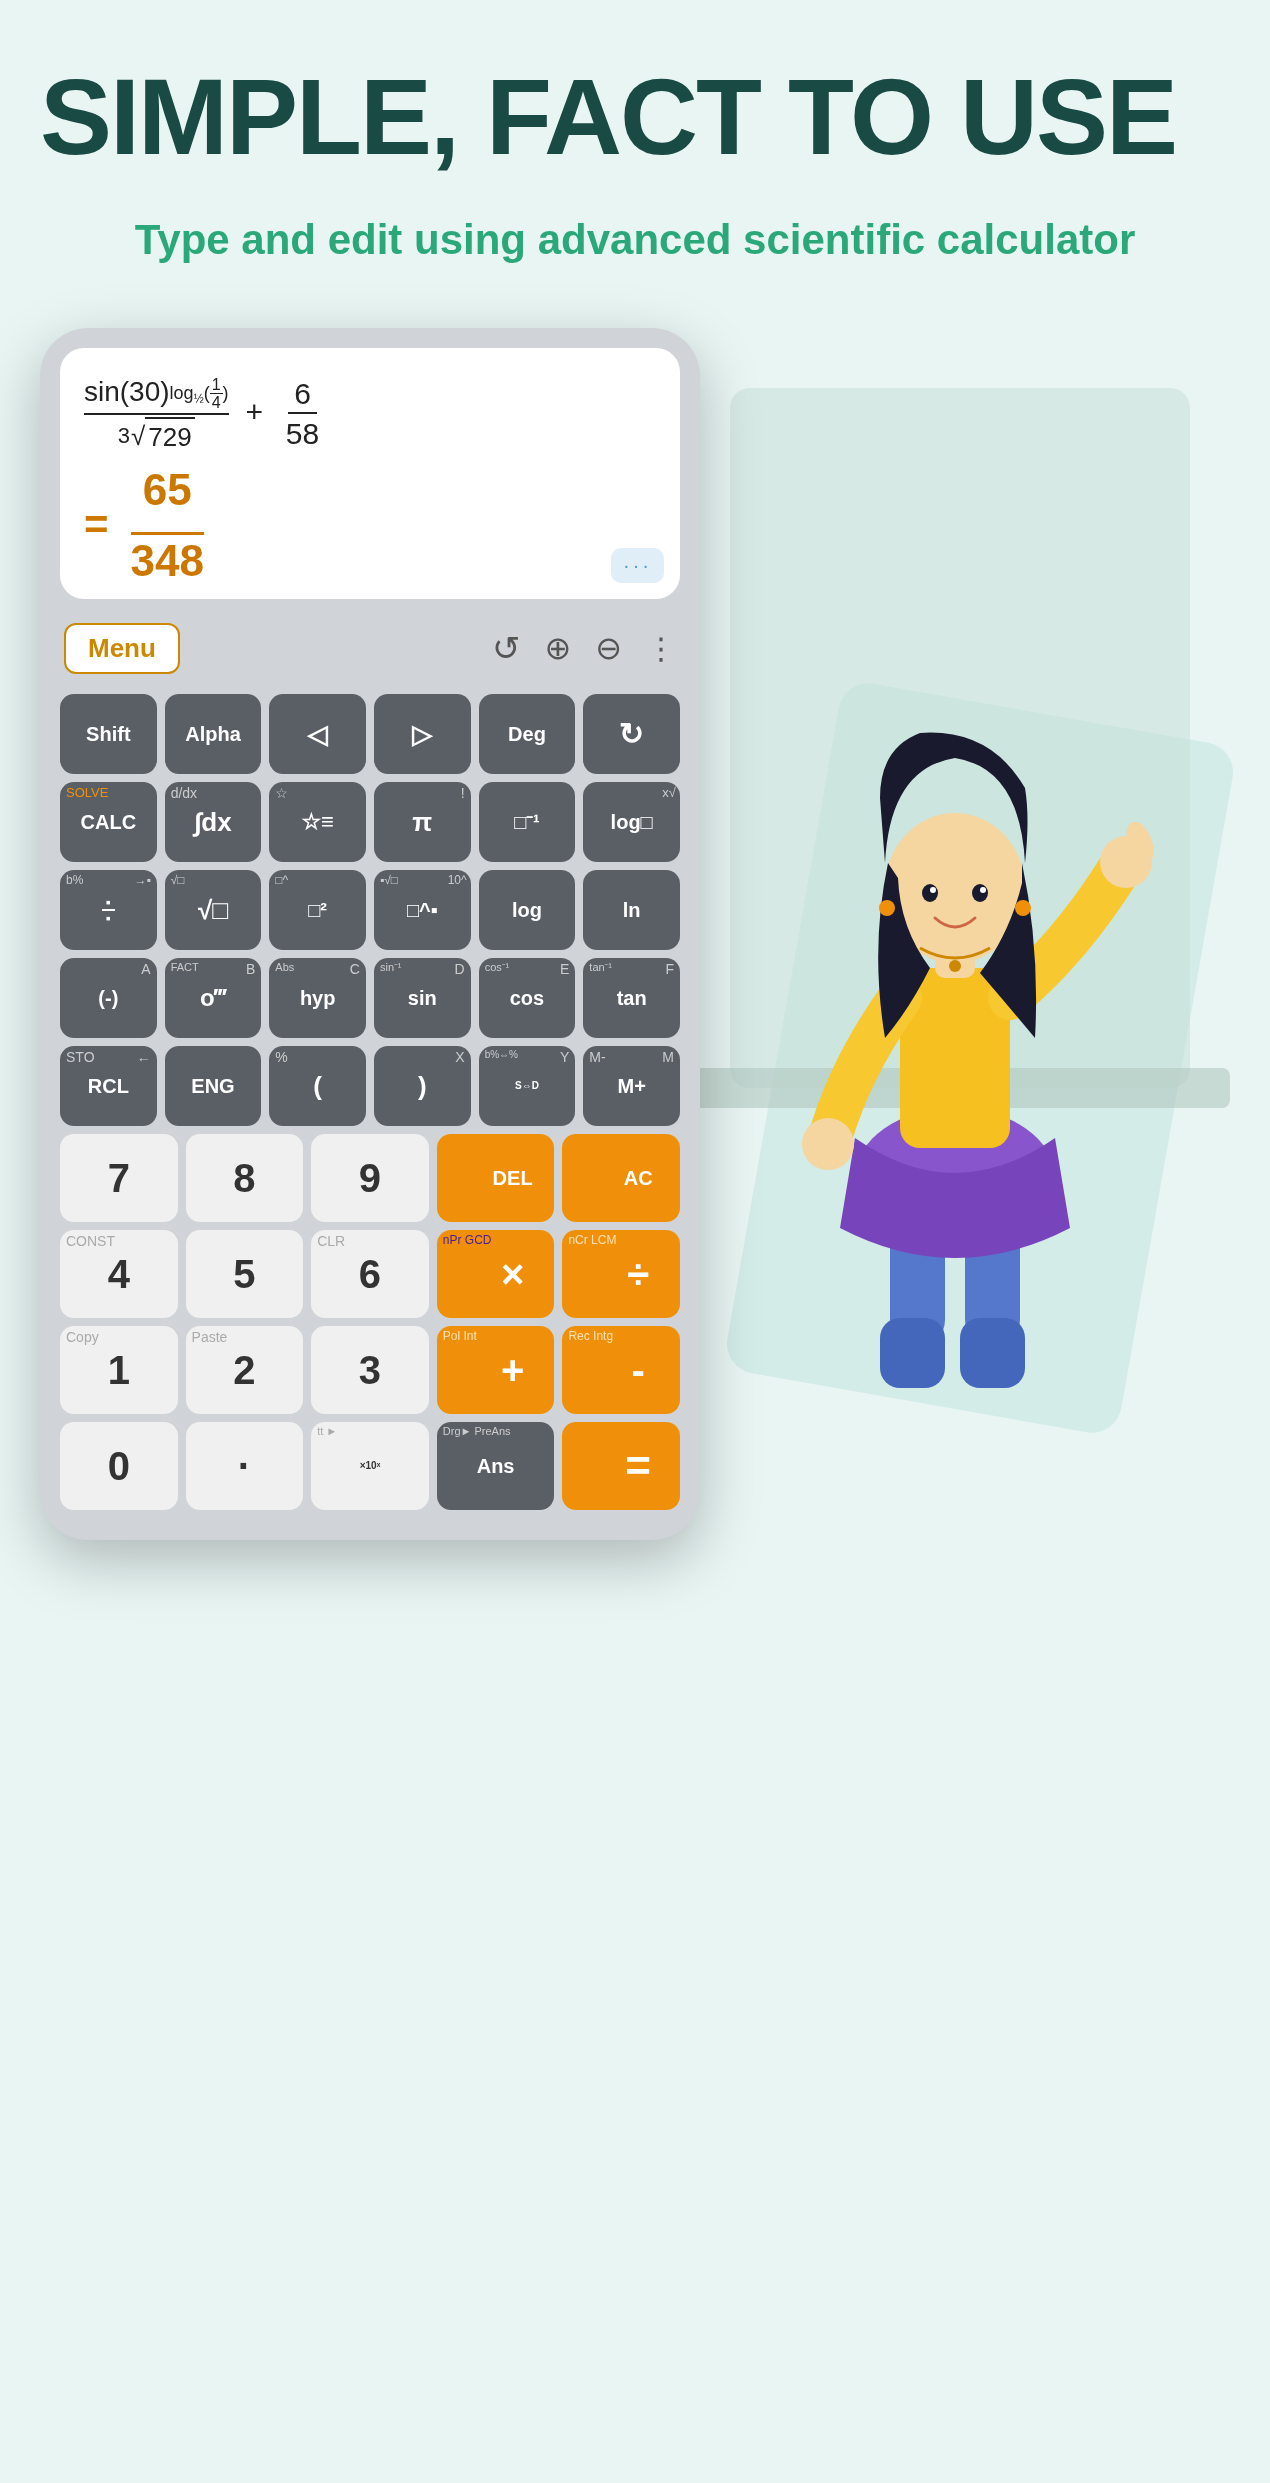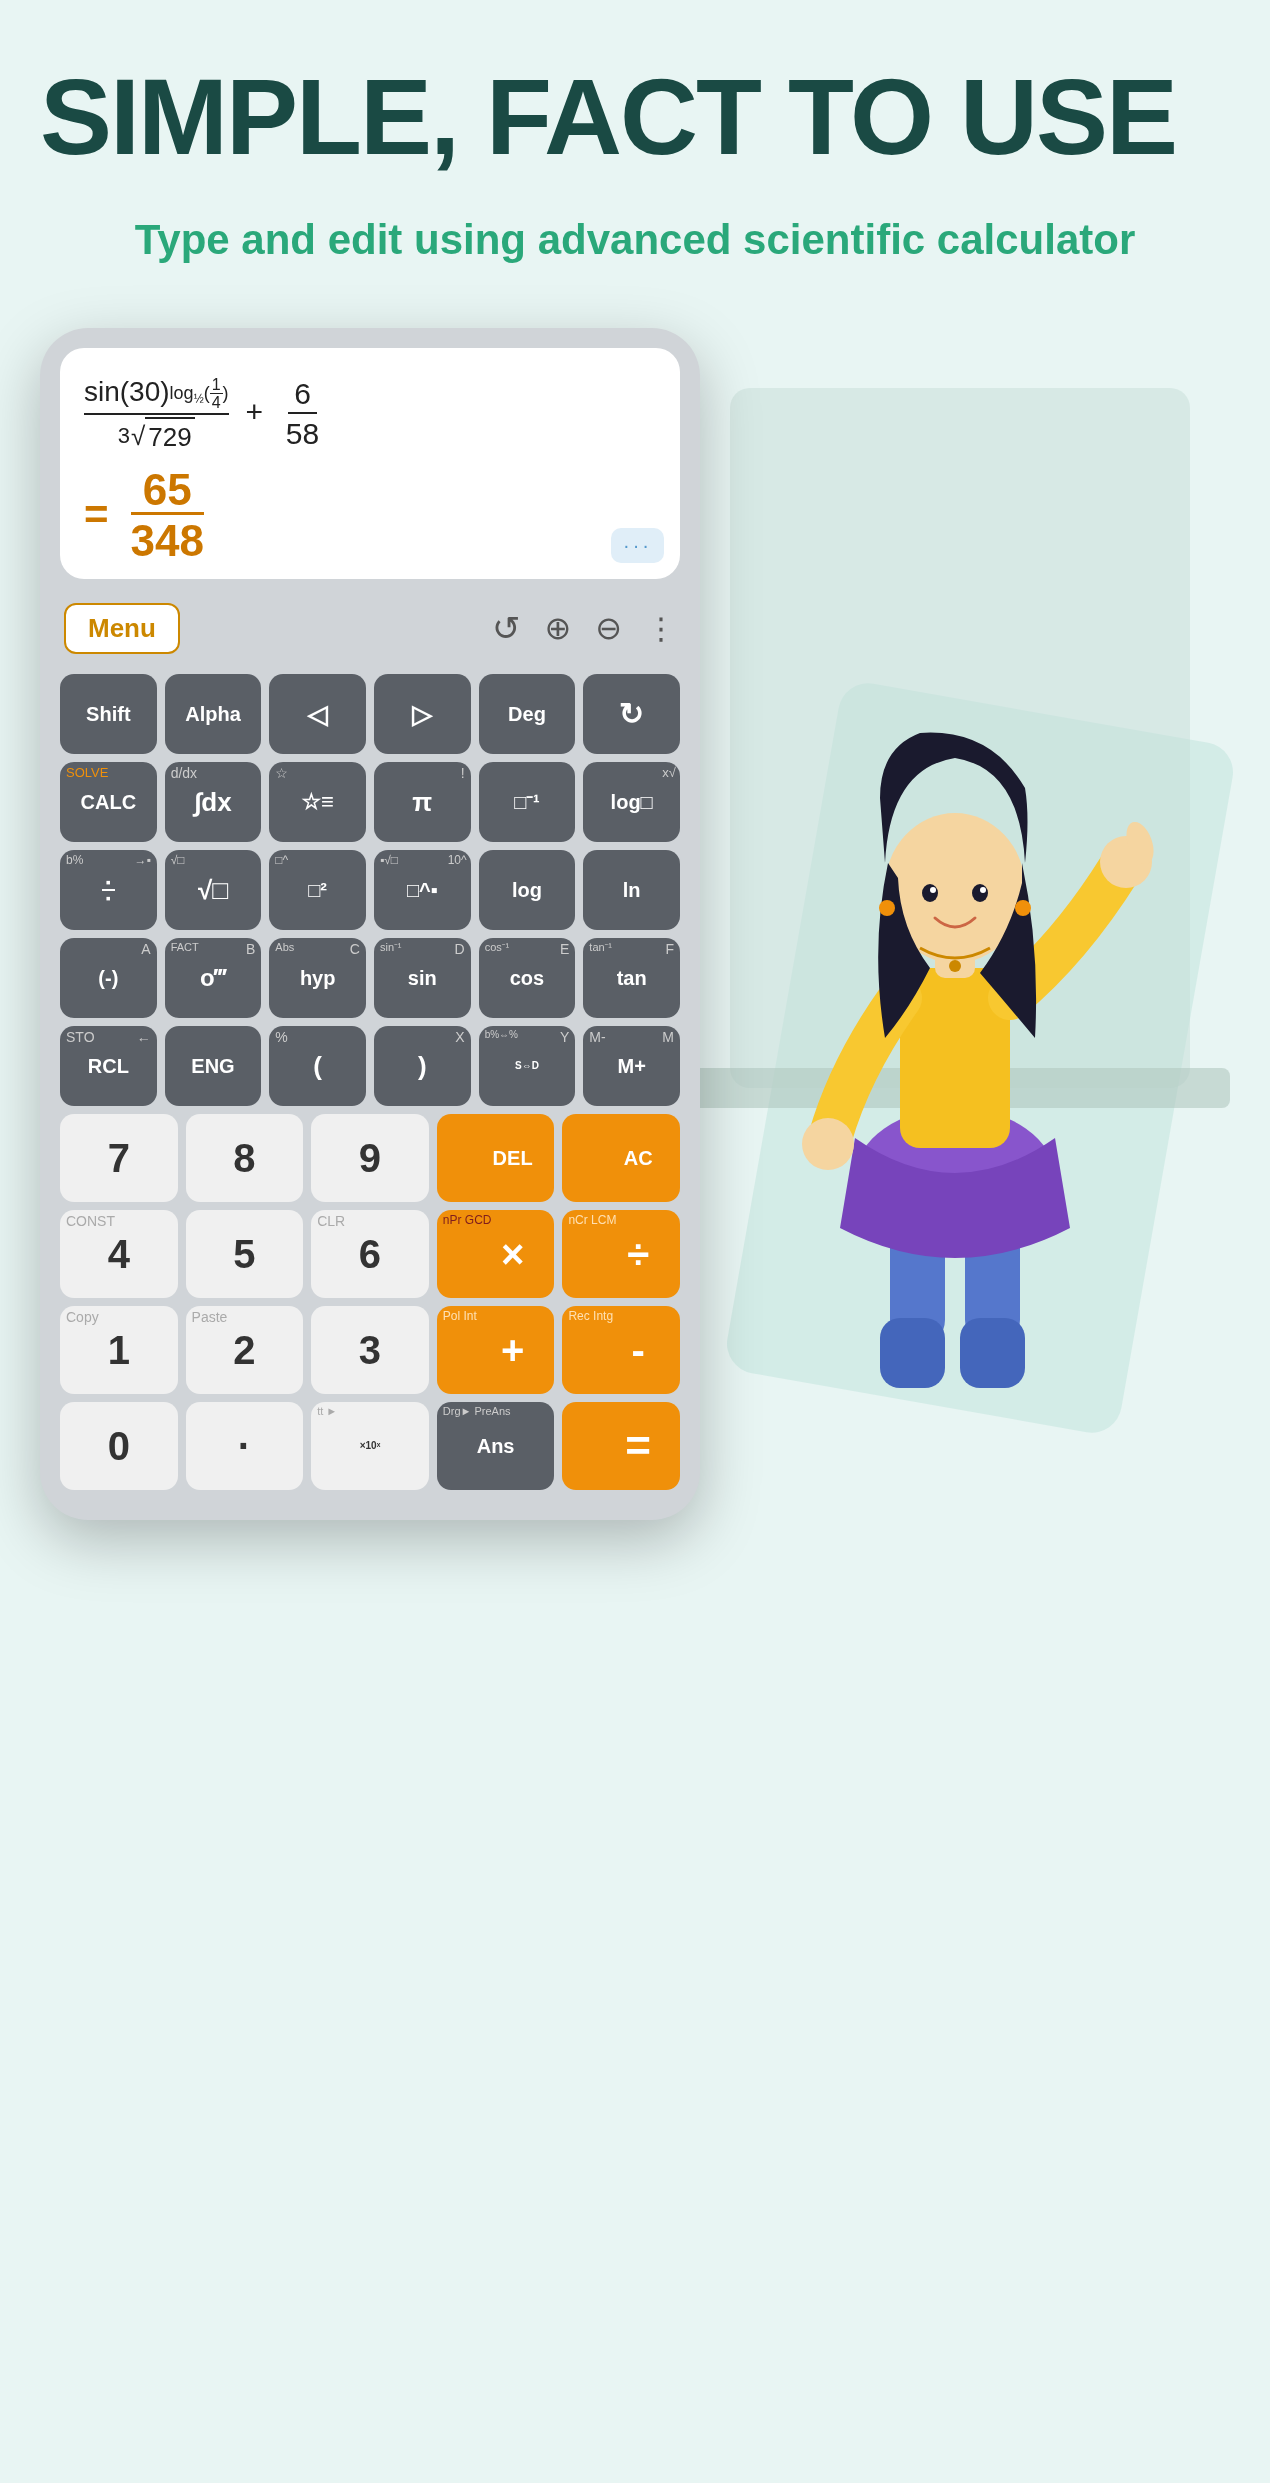--- a/index.html
+++ b/index.html
@@ -271,21 +271,21 @@
             <span style="display:inline-flex;flex-direction:column;align-items:center;font-size:30px;vertical-align:middle;">
               <span style="border-bottom:2px solid #222;padding:0 6px;line-height:1.2;">6</span>
               <span style="padding:2px 6px 0;line-height:1.2;">58</span>
             </span>
           </span>
         </div>
 
         <div class="display-result">
           <span style="font-size:42px;color:#cc7700;">=</span>
           <span style="display:inline-flex;flex-direction:column;align-items:center;color:#cc7700;font-size:44px;font-weight:600;">
-            <span style="border-bottom:3px solid #cc7700;padding:0 12px 0;line-height:1;">65</span>
+            <span style="border-bottom:3px solid #cc7700;padding:0 12px 20px;line-height:1;">65</span>
             <span style="padding:4px 12px 0;line-height:1;">348</span>
           </span>
         </div>
 
         <button class="display-dots-btn">···</button>
       </div>
 
       <div class="calc-toolbar">
         <button class="menu-btn">Menu</button>
         <div class="toolbar-icons">
@@ -464,21 +464,21 @@
             <span class="key-label" style="font-size:40px;color:#333;">4</span>
           </button>
           <button class="key" style="background:#f0f0f0;min-height:88px;">
             <span class="key-label" style="font-size:40px;color:#333;">5</span>
           </button>
           <button class="key" style="background:#f0f0f0;min-height:88px;">
             <span class="key-sublabel" style="color:#aaa;font-size:14px;">CLR</span>
             <span class="key-label" style="font-size:40px;color:#333;">6</span>
           </button>
           <button class="key key-orange" style="min-height:88px;">
-            <span class="key-sublabel" style="color:#7f1d1d;font-size:12px;">nPr  GCD</span>
+            <span class="key-sublabel" style="color:#4c1d95;font-size:12px;">nPr  GCD</span>
             <span class="key-label" style="color:#fff;font-size:40px;">×</span>
           </button>
           <button class="key key-orange" style="min-height:88px;">
             <span class="key-sublabel" style="color:#ffe0b2;font-size:12px;">nCr  LCM</span>
             <span class="key-label" style="color:#fff;font-size:40px;">÷</span>
           </button>
         </div>
 
         <div class="key-row" style="grid-template-columns: 1fr 1fr 1fr 1fr 1fr;">
           <button class="key" style="background:#f0f0f0;min-height:88px;">

